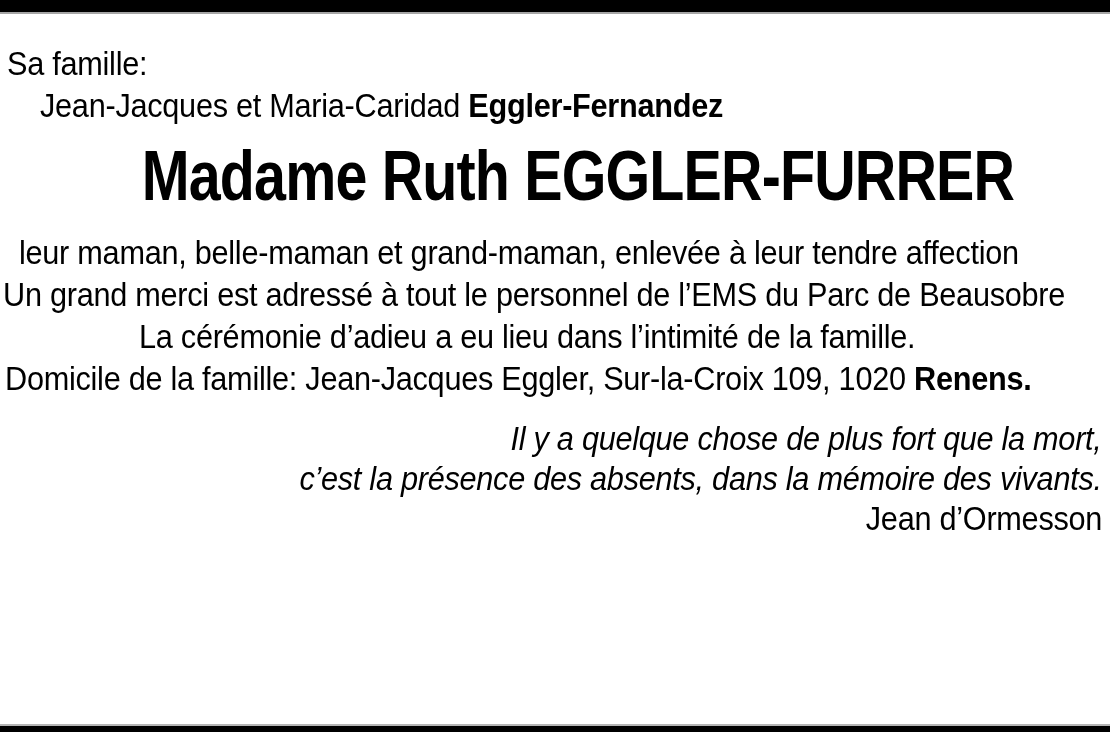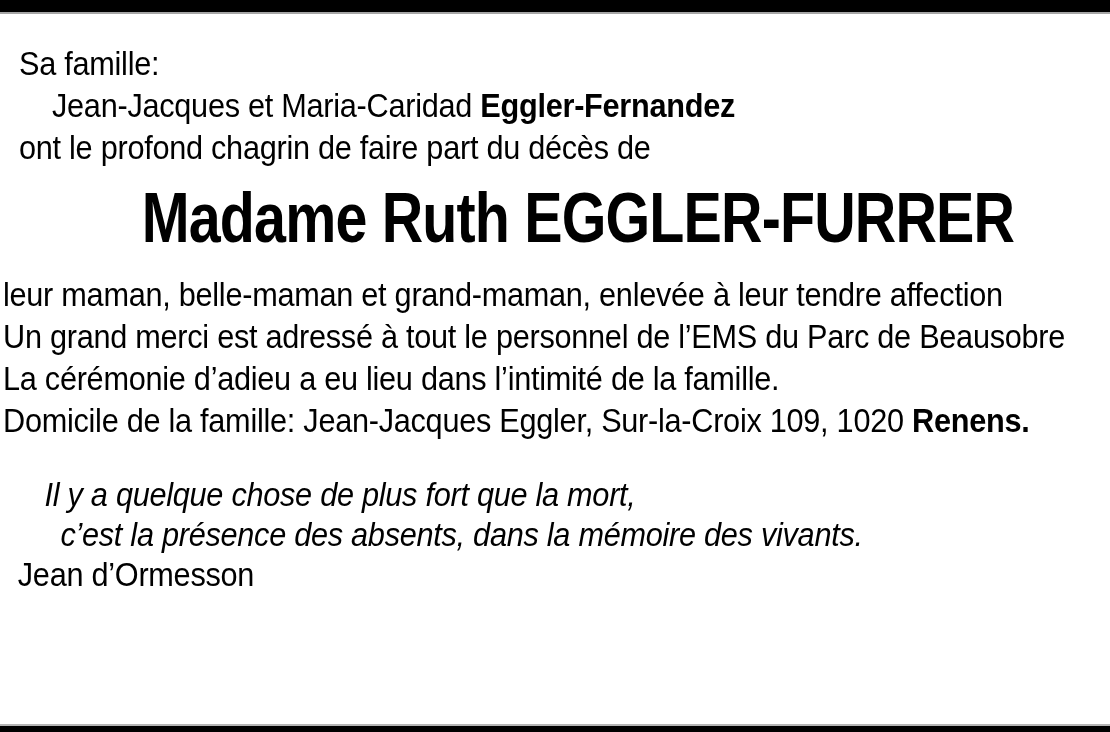--- a/index.html
+++ b/index.html
@@ -34,27 +34,27 @@
     position: absolute;
     top: 14px;
     left: 0;
     right: 0;
   }
   .intro {
     margin-top: 29px;
     padding-left: 7px;
     font-size: 33px;
     line-height: 42px;
-    margin-left: 12px;
   }
   .bodytext {
     margin-top: 14px;
     padding-left: 3px;
     font-size: 33px;
     line-height: 42px;
+    text-align: center;
   }
   .line {
     white-space: nowrap;
   }
   .indent {
     padding-left: 33px;
   }
   
   .cond {
     display: inline-block;
@@ -71,25 +71,25 @@
     display: inline-block;
     font-size: 70px;
     line-height: 84px;
     font-weight: bold;
     white-space: nowrap;
     letter-spacing: -1px;
     transform: scaleX(0.82);
     transform-origin: 50% 50%;
   }
   .quote {
-    margin-top: 33px;
+    margin-top: 19px;
     padding-right: 8px;
     font-size: 33px;
     line-height: 40px;
-    text-align: left;
+    text-align: right;
   }
   .cond-r {
     display: inline-block;
     transform: scaleX(0.93);
     transform-origin: 100% 50%;
     white-space: nowrap;
     letter-spacing: -0.3px;
   }
   .italic {
     font-style: italic;
@@ -106,23 +106,20 @@
   <div class="bar-top"></div>
 
   <div class="content">
 
     <div class="intro">
       <div class="line">
         <span class="cond">Sa famille:</span>
       </div>
       <div class="line indent">
         <span class="cond"><span>Jean-Jacques et Maria-Caridad </span><span class="b">Eggler-Fernandez</span></span>
-      </div>
-      <div class="line">
-        <span class="cond">ont le profond chagrin de faire part du décès de</span>
       </div>
     </div>
 
     <div class="title-wrap">
       <span class="title">Madame Ruth EGGLER-FURRER</span>
     </div>
 
     <div class="bodytext">
       <div class="line">
         <span class="cond">leur maman, belle-maman et grand-maman, enlevée à leur tendre affection</span>

